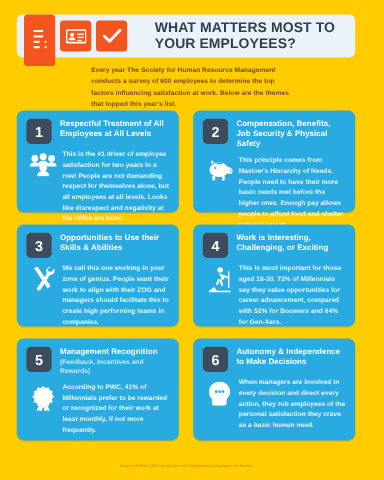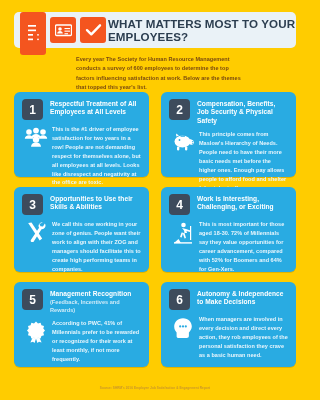--- a/index.html
+++ b/index.html
@@ -51,21 +51,21 @@
     flex: none;
   }
   .hicon.first {
     width: 26px;
     height: 43px;
     border-radius: 3px;
     margin-top: 6px;
   }
   .hicon svg { display: block; }
   .header-title {
-    margin-left: 2px;
+    margin-left: 23px;
     color: #2C3E50;
     font-size: 11.6px;
     font-weight: bold;
     line-height: 1.14;
     letter-spacing: 0.1px;
   }
 
   
   .intro {
     position: absolute;

